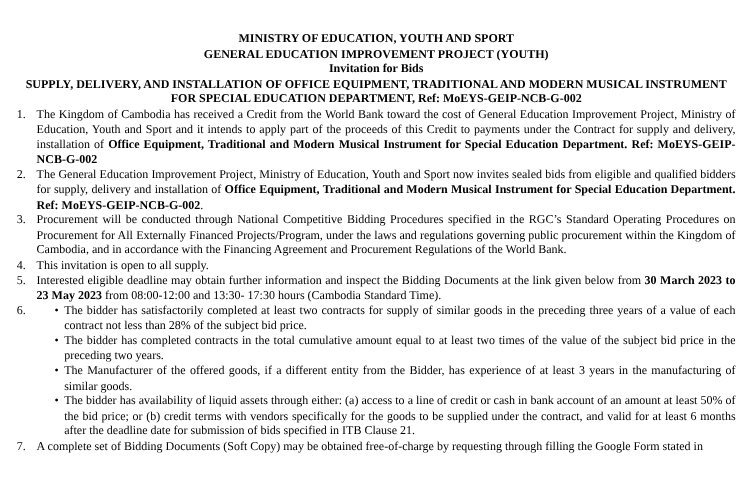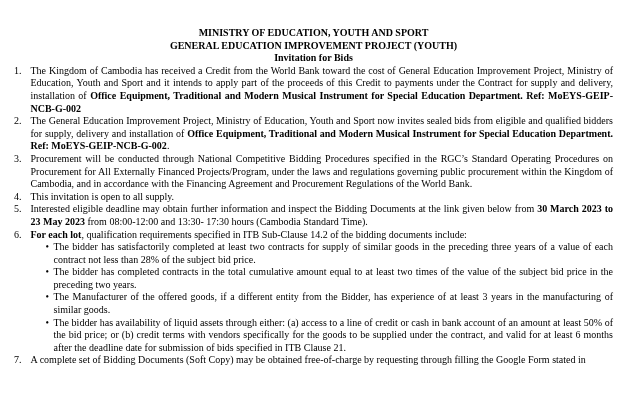--- a/index.html
+++ b/index.html
@@ -51,20 +51,21 @@
 </style>
 </head>
 <body>
 
 <div class="page">
 
   <div class="hdr">
     <div class="hdr-line">MINISTRY OF EDUCATION, YOUTH AND SPORT</div>
     <div class="hdr-line">GENERAL EDUCATION IMPROVEMENT PROJECT (YOUTH)</div>
     <div class="hdr-line">Invitation for Bids</div>
+    <div class="hdr-line">SUPPLY, DELIVERY, AND INSTALLATION OF OFFICE EQUIPMENT, TRADITIONAL AND MODERN MUSICAL INSTRUMENT FOR SPECIAL EDUCATION DEPARTMENT, Ref: MoEYS-GEIP-NCB-G-002</div>
   </div>
 
   <div class="list">
 
     <div class="list-item">
       <span class="num">1.</span>
       <div class="item-body">
         <p class="para"><span>The Kingdom of Cambodia has received a Credit from the World Bank toward the cost of General Education Improvement Project, Ministry of Education, Youth and Sport and it intends to apply part of the proceeds of this Credit to payments under the Contract for supply and delivery, installation of </span><span class="b">Office Equipment, Traditional and Modern Musical Instrument for Special Education Department. Ref: MoEYS-GEIP-NCB-G-002</span></p>
       </div>
     </div>
@@ -93,21 +94,20 @@
     <div class="list-item">
       <span class="num">5.</span>
       <div class="item-body">
         <p class="para"><span>Interested eligible deadline may obtain further information and inspect the Bidding Documents at the link given below from </span><span class="b">30 March 2023 to 23 May 2023</span><span> from 08:00-12:00 and 13:30- 17:30 hours (Cambodia Standard Time).</span></p>
       </div>
     </div>
 
     <div class="list-item">
       <span class="num">6.</span>
       <div class="item-body">
-        <p class="para"><span class="b">For each lot</span><span>, qualification requirements specified in ITB Sub-Clause 14.2 of the bidding documents include:</span></p>
         <div class="bullet-row">
           <span class="bullet-dot">•</span>
           <p class="para"><span>The bidder has satisfactorily completed at least two contracts for supply of similar goods in the preceding three years of a value of each contract not less than 28% of the subject bid price.</span></p>
         </div>
         <div class="bullet-row">
           <span class="bullet-dot">•</span>
           <p class="para"><span>The bidder has completed contracts in the total cumulative amount equal to at least two times of the value of the subject bid price in the preceding two years.</span></p>
         </div>
         <div class="bullet-row">
           <span class="bullet-dot">•</span>

